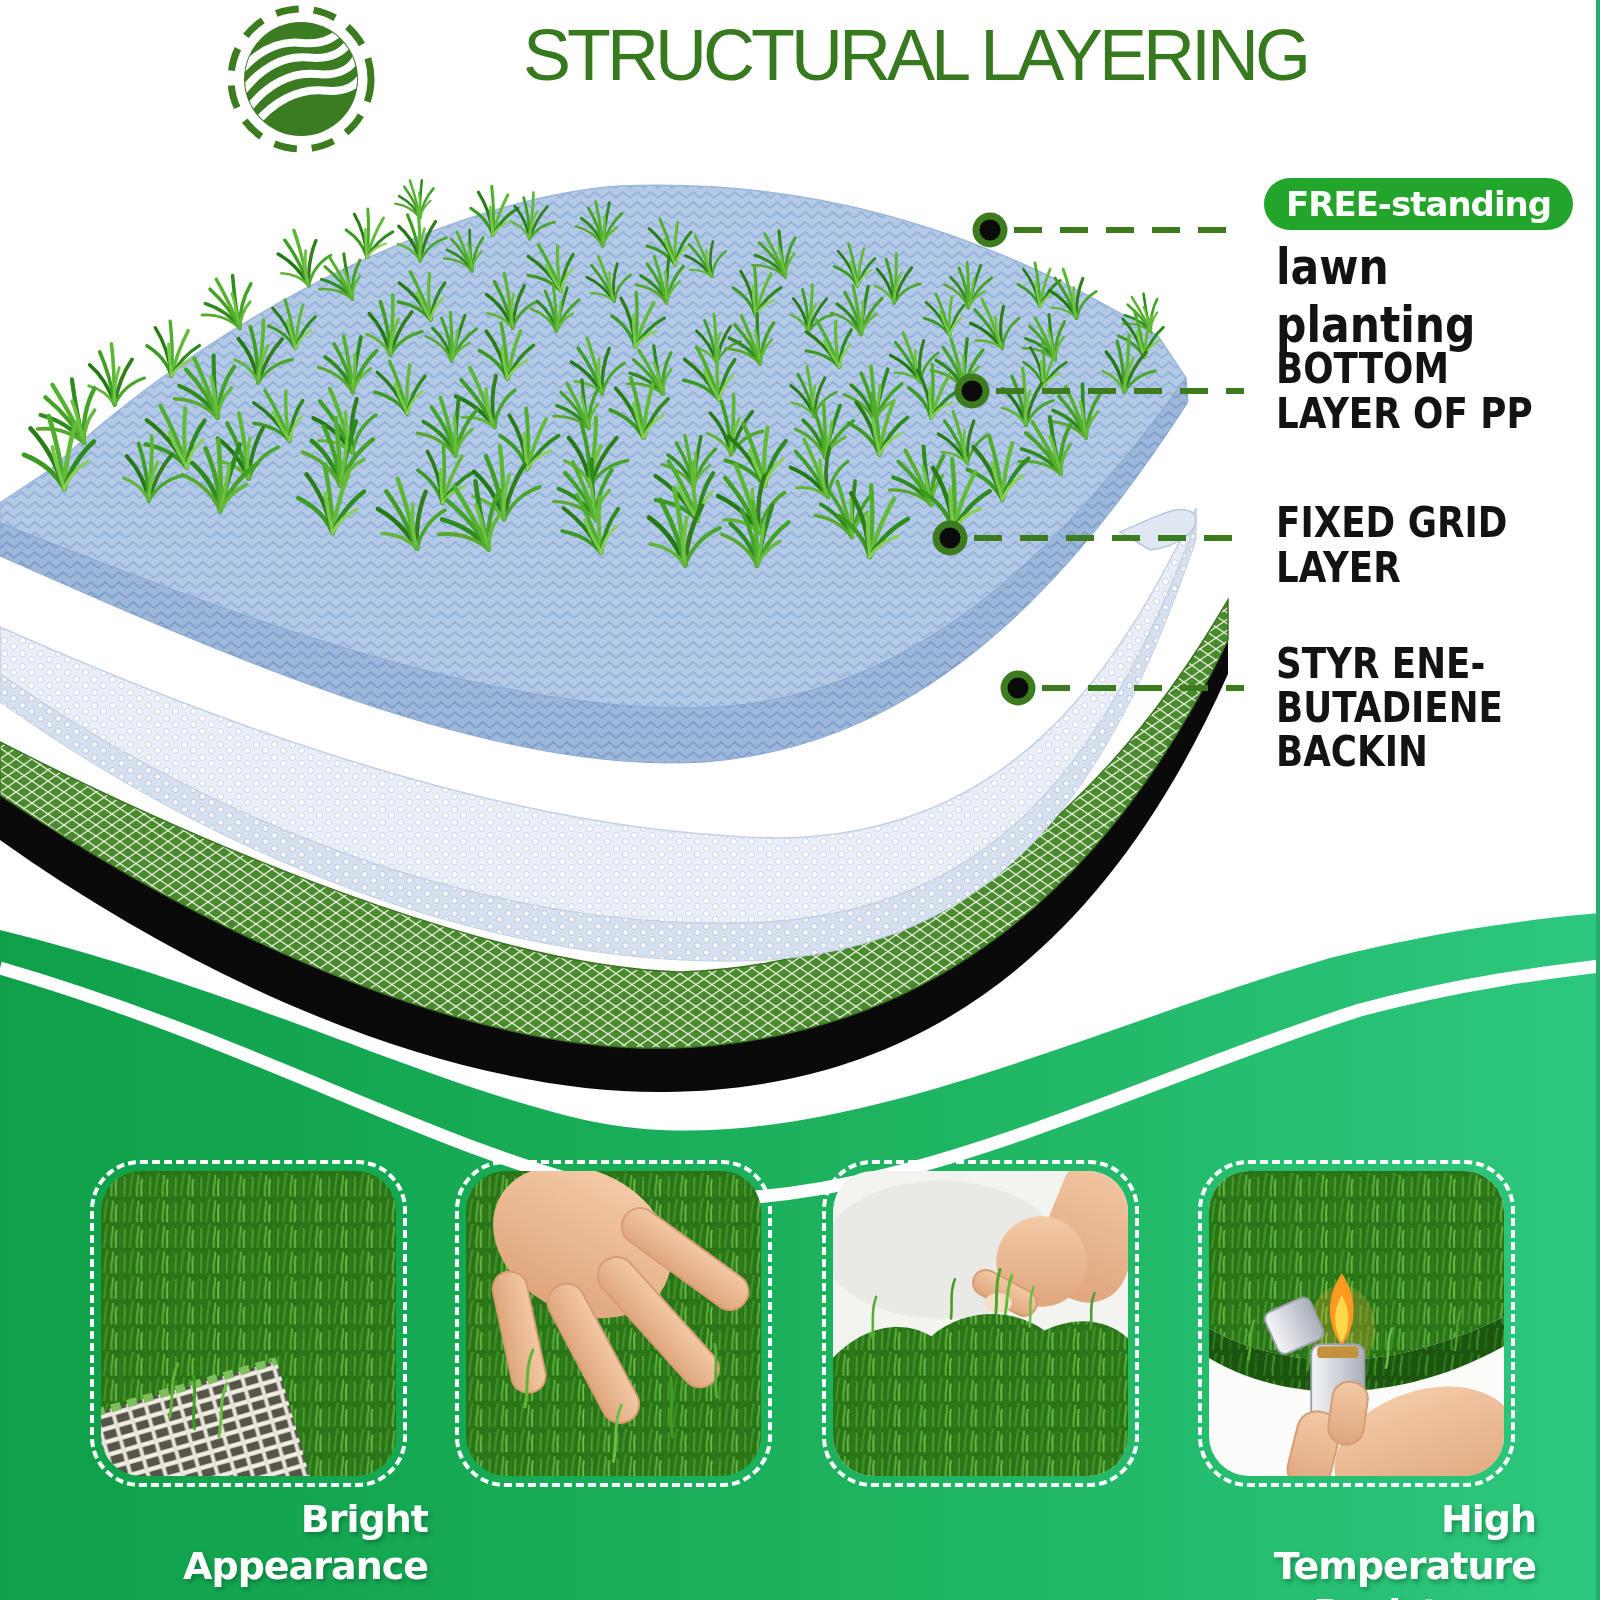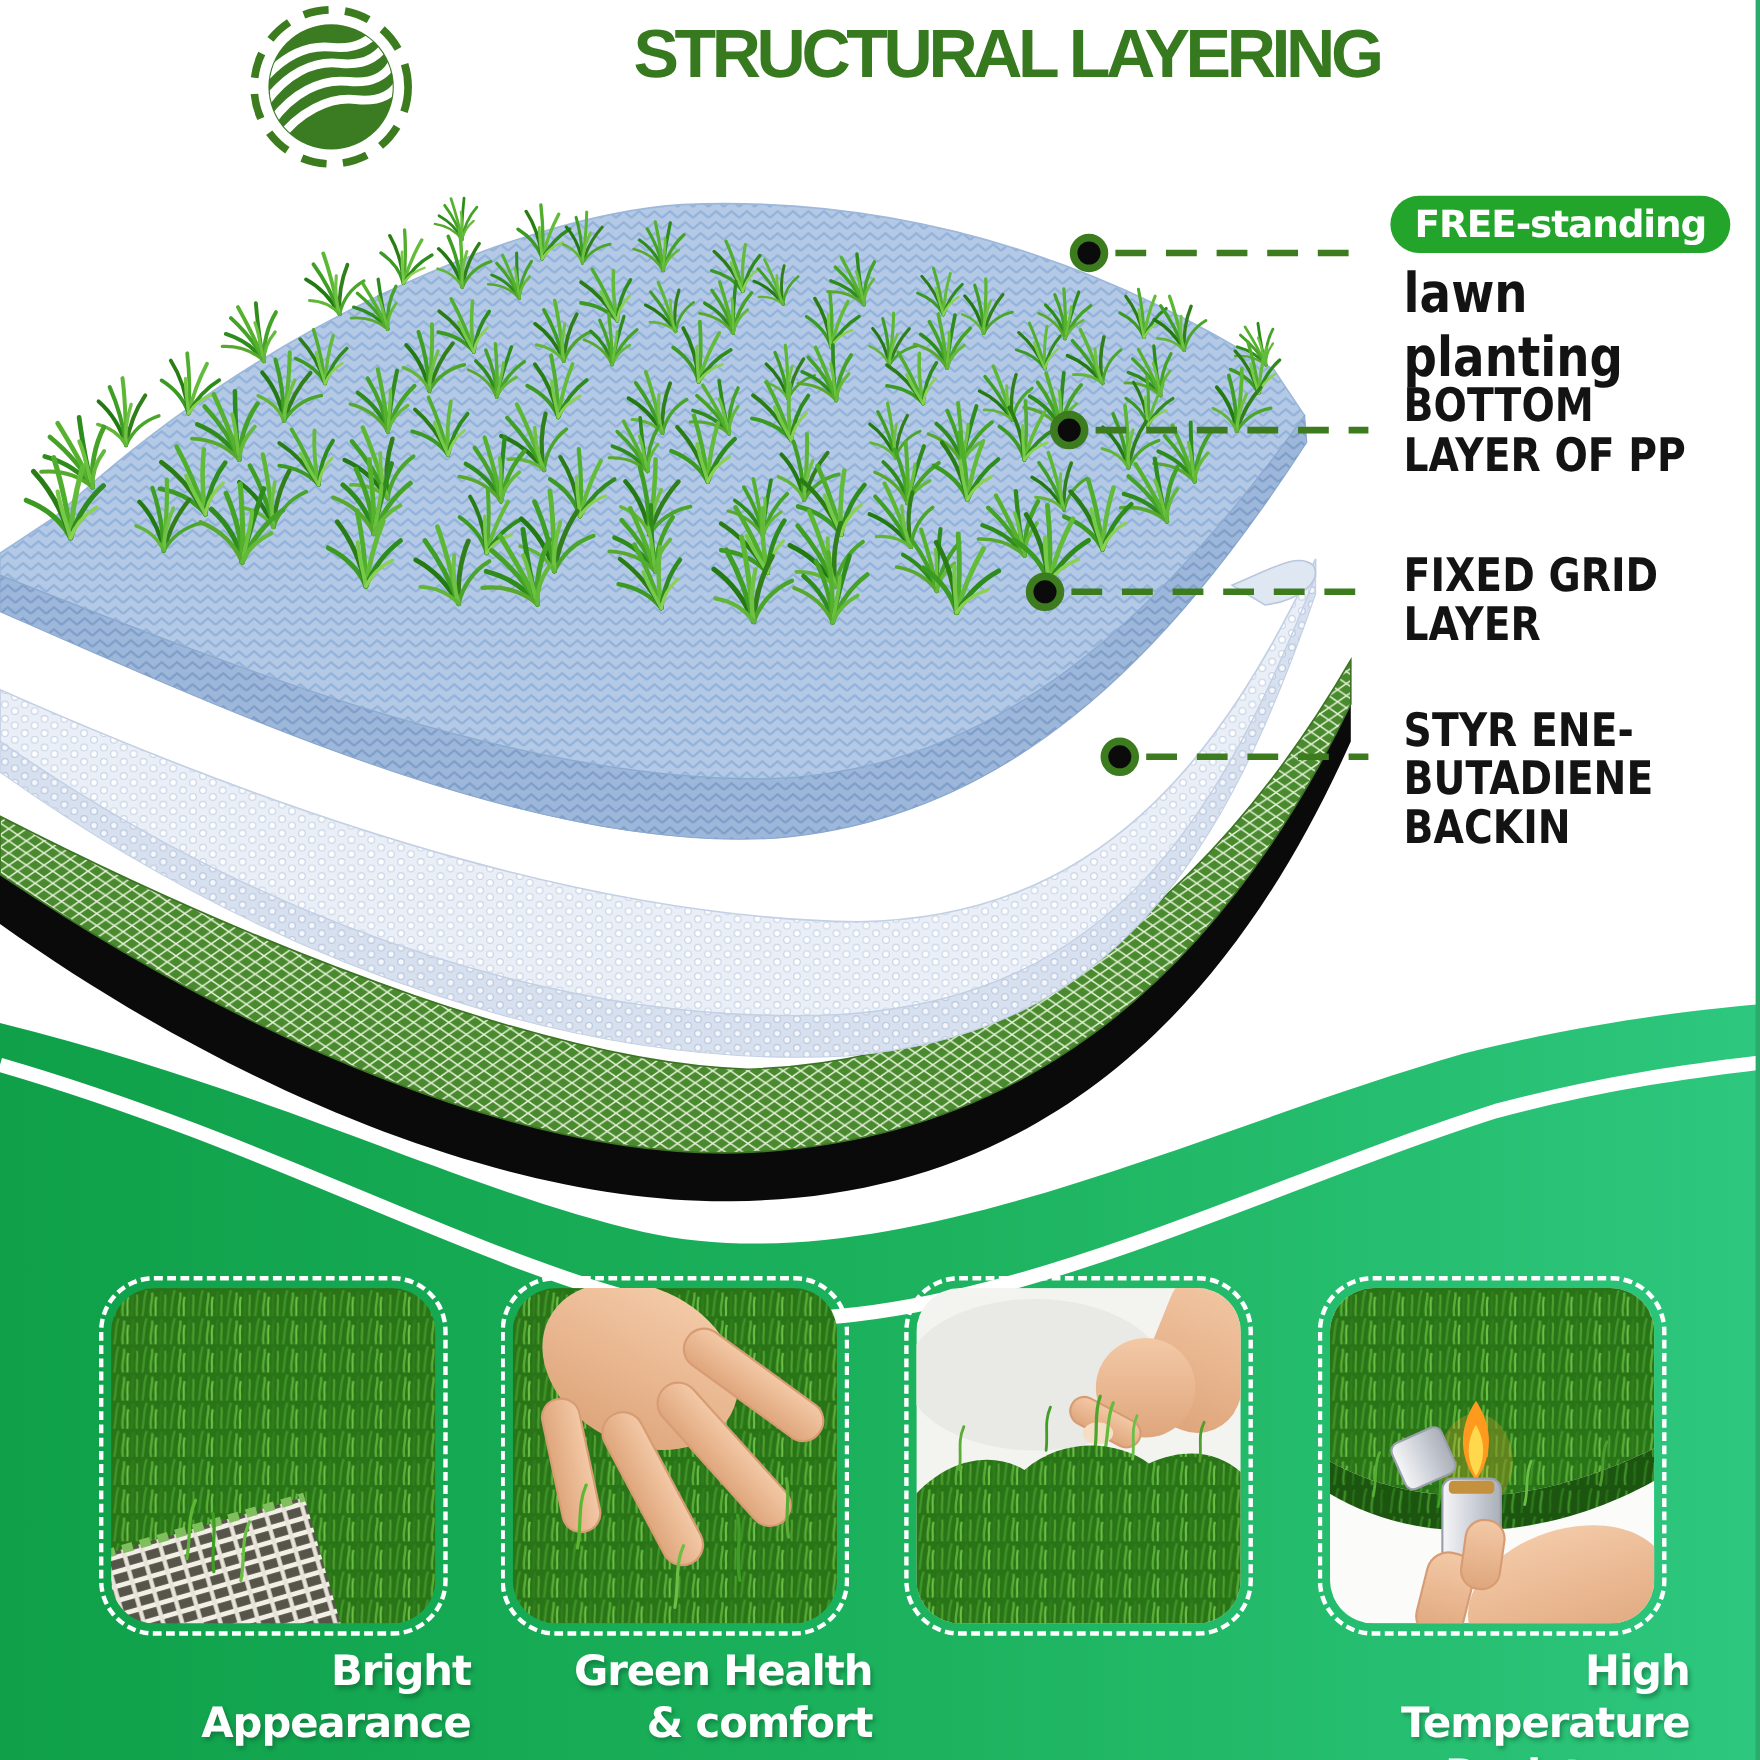--- a/index.html
+++ b/index.html
@@ -5,21 +5,21 @@
   html,body{margin:0;padding:0;background:#dfe3e6;}
   .canvas{
     position:relative;width:1600px;height:1600px;margin:0 auto;
     background:#ffffff;overflow:hidden;
     font-family:"DejaVu Sans","Liberation Sans",sans-serif;
   }
   #art{position:absolute;left:0;top:0;width:1600px;height:1600px;}
   .page-title{
     position:absolute;left:390px;top:14px;width:1050px;
     font-family:"Liberation Sans",sans-serif;
-    font-weight:700;font-size:62px;letter-spacing:-4px;
+    font-weight:400;font-size:72px;letter-spacing:-4px;
     color:#37791e;text-align:center;white-space:nowrap;
   }
   .badge{
     position:absolute;left:1264px;top:178px;height:52px;line-height:52px;
     background:#23a52c;color:#ffffff;border-radius:27px;
     padding:0 22px;font-weight:700;font-size:34px;letter-spacing:-1px;
     white-space:nowrap;
   }
   .callout-text{
     position:absolute;left:1276px;color:#131313;font-weight:700;
@@ -395,19 +395,17 @@
           <ellipse cx="220" cy="285" rx="95" ry="62" transform="rotate(-18 220 285)" fill="url(#skinGrad)"></ellipse>
           <rect x="95" y="240" width="44" height="80" rx="20" transform="rotate(14 95 240)" fill="url(#skinGrad)" stroke="#d79c74" stroke-width="2"></rect>
           <rect x="128" y="212" width="36" height="64" rx="17" transform="rotate(8 128 212)" fill="url(#skinGrad)" stroke="#d79c74" stroke-width="2"></rect>
         </g>
       </svg>
     </div>
   </div>
 
   <div class="feature-caption" style="left:68px">Bright
 Appearance</div>
-  <div class="feature-caption" style="left:433px">Green Health
-&amp; comfort</div>
   <div class="feature-caption" style="left:1176px">High Temperature
 Resistance</div>
 
   <div class="right-border"></div>
 </div>
 
 </body></html>

